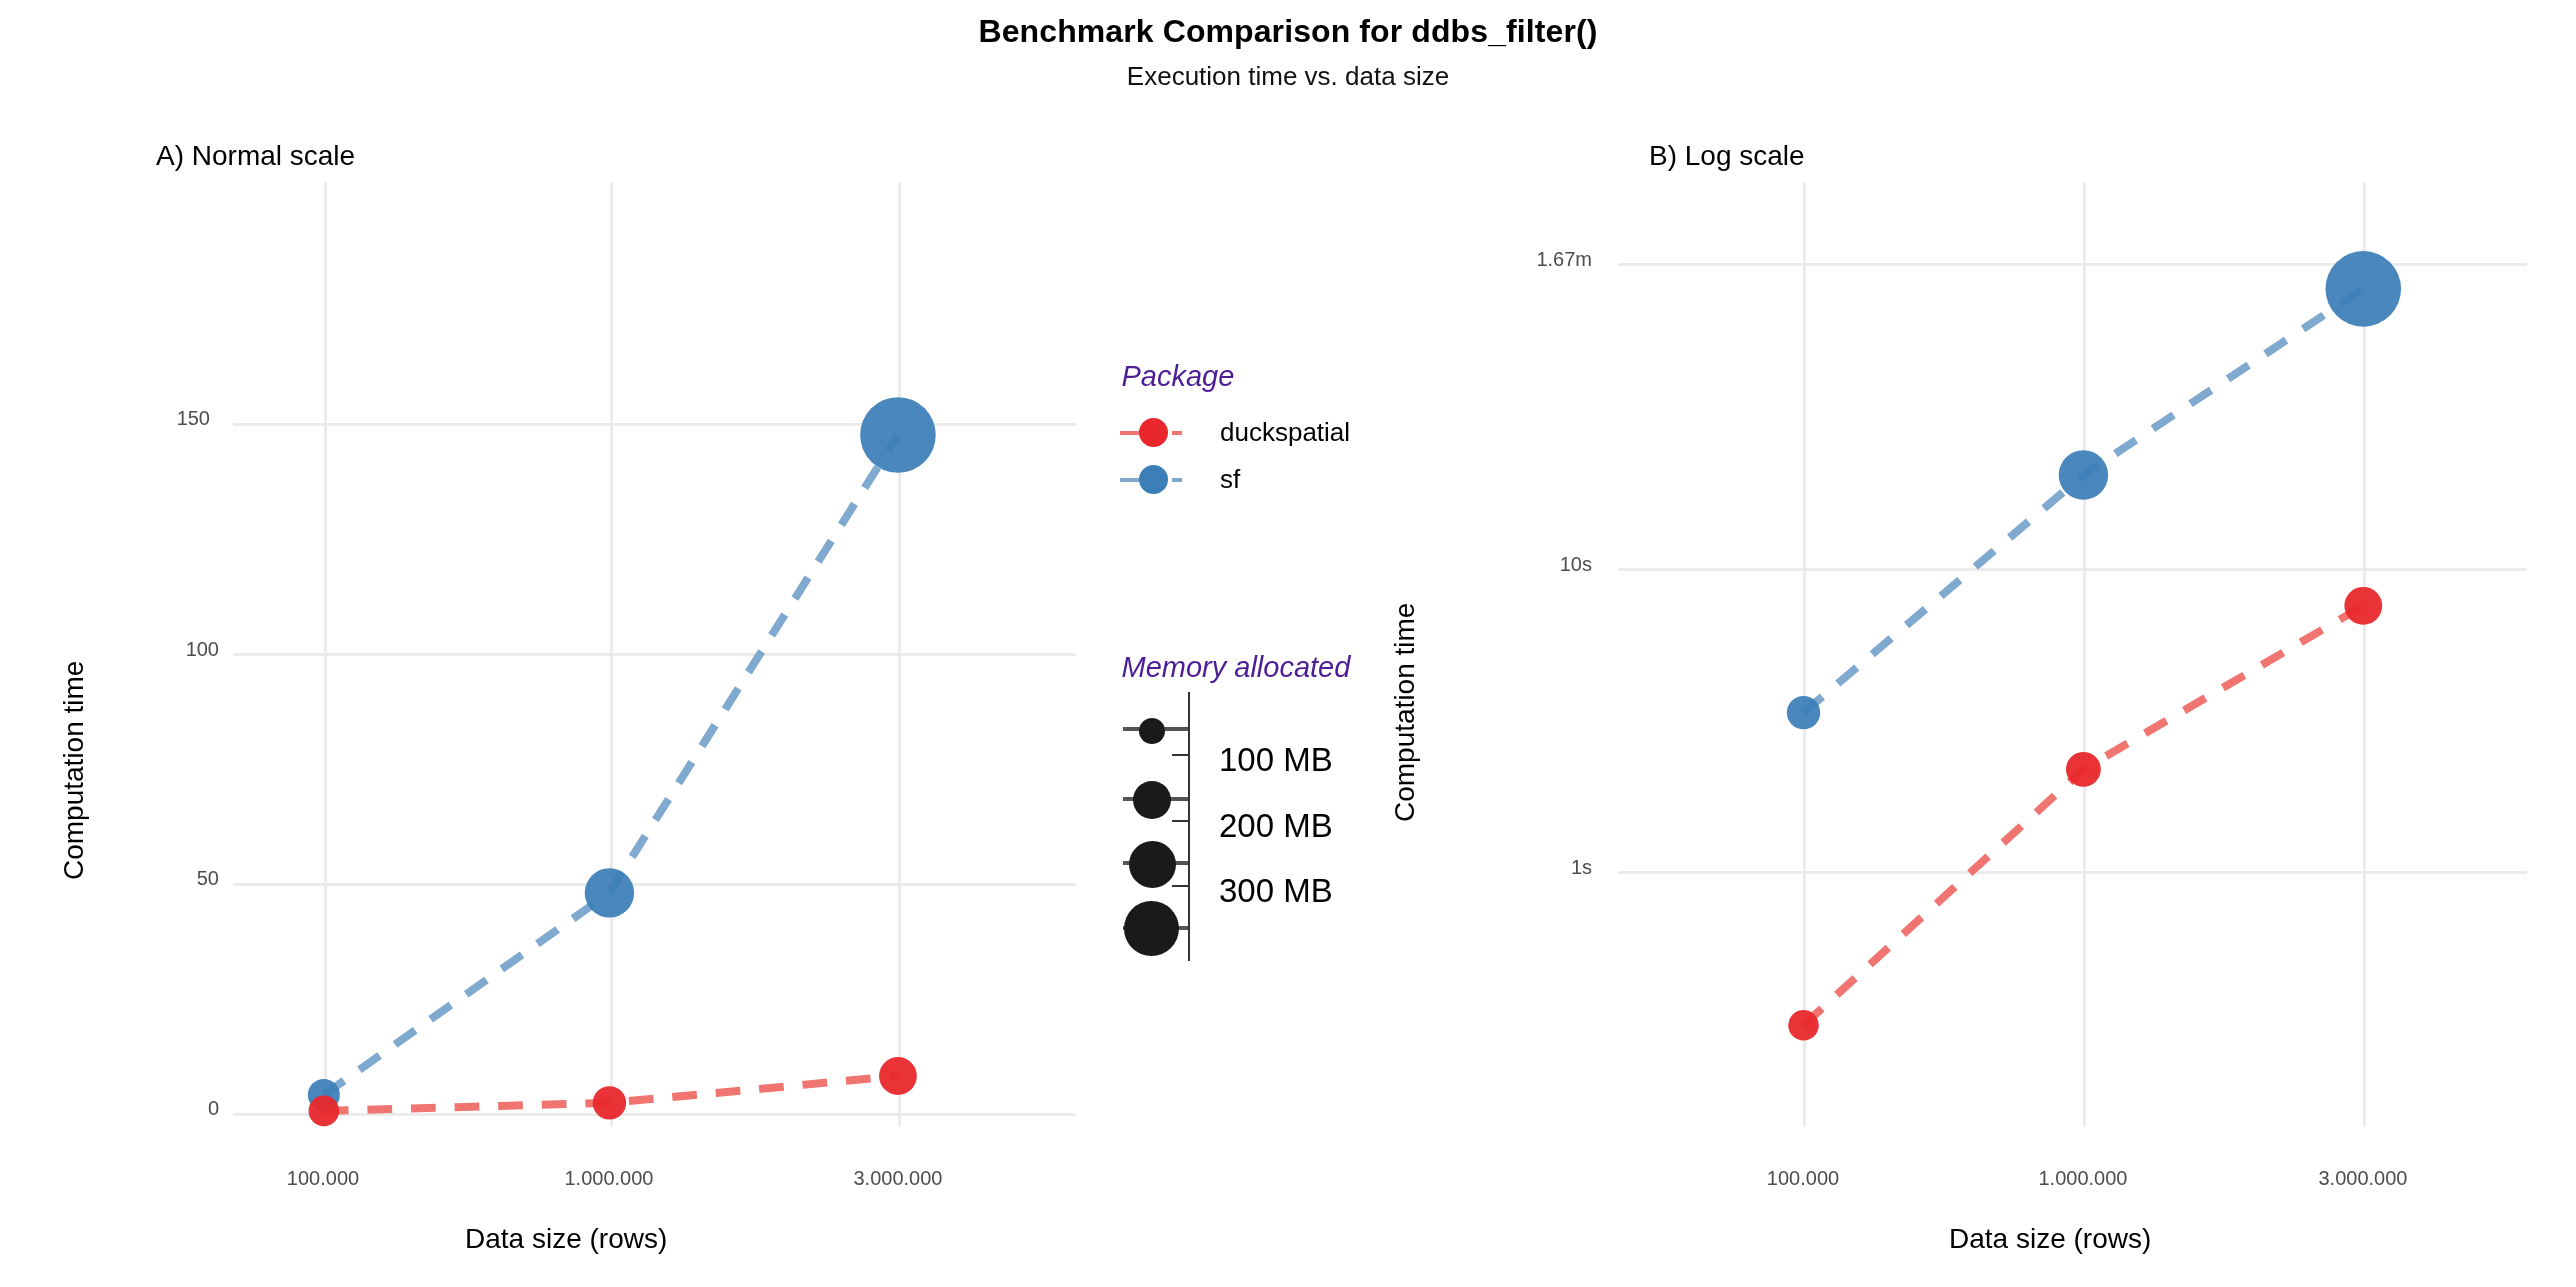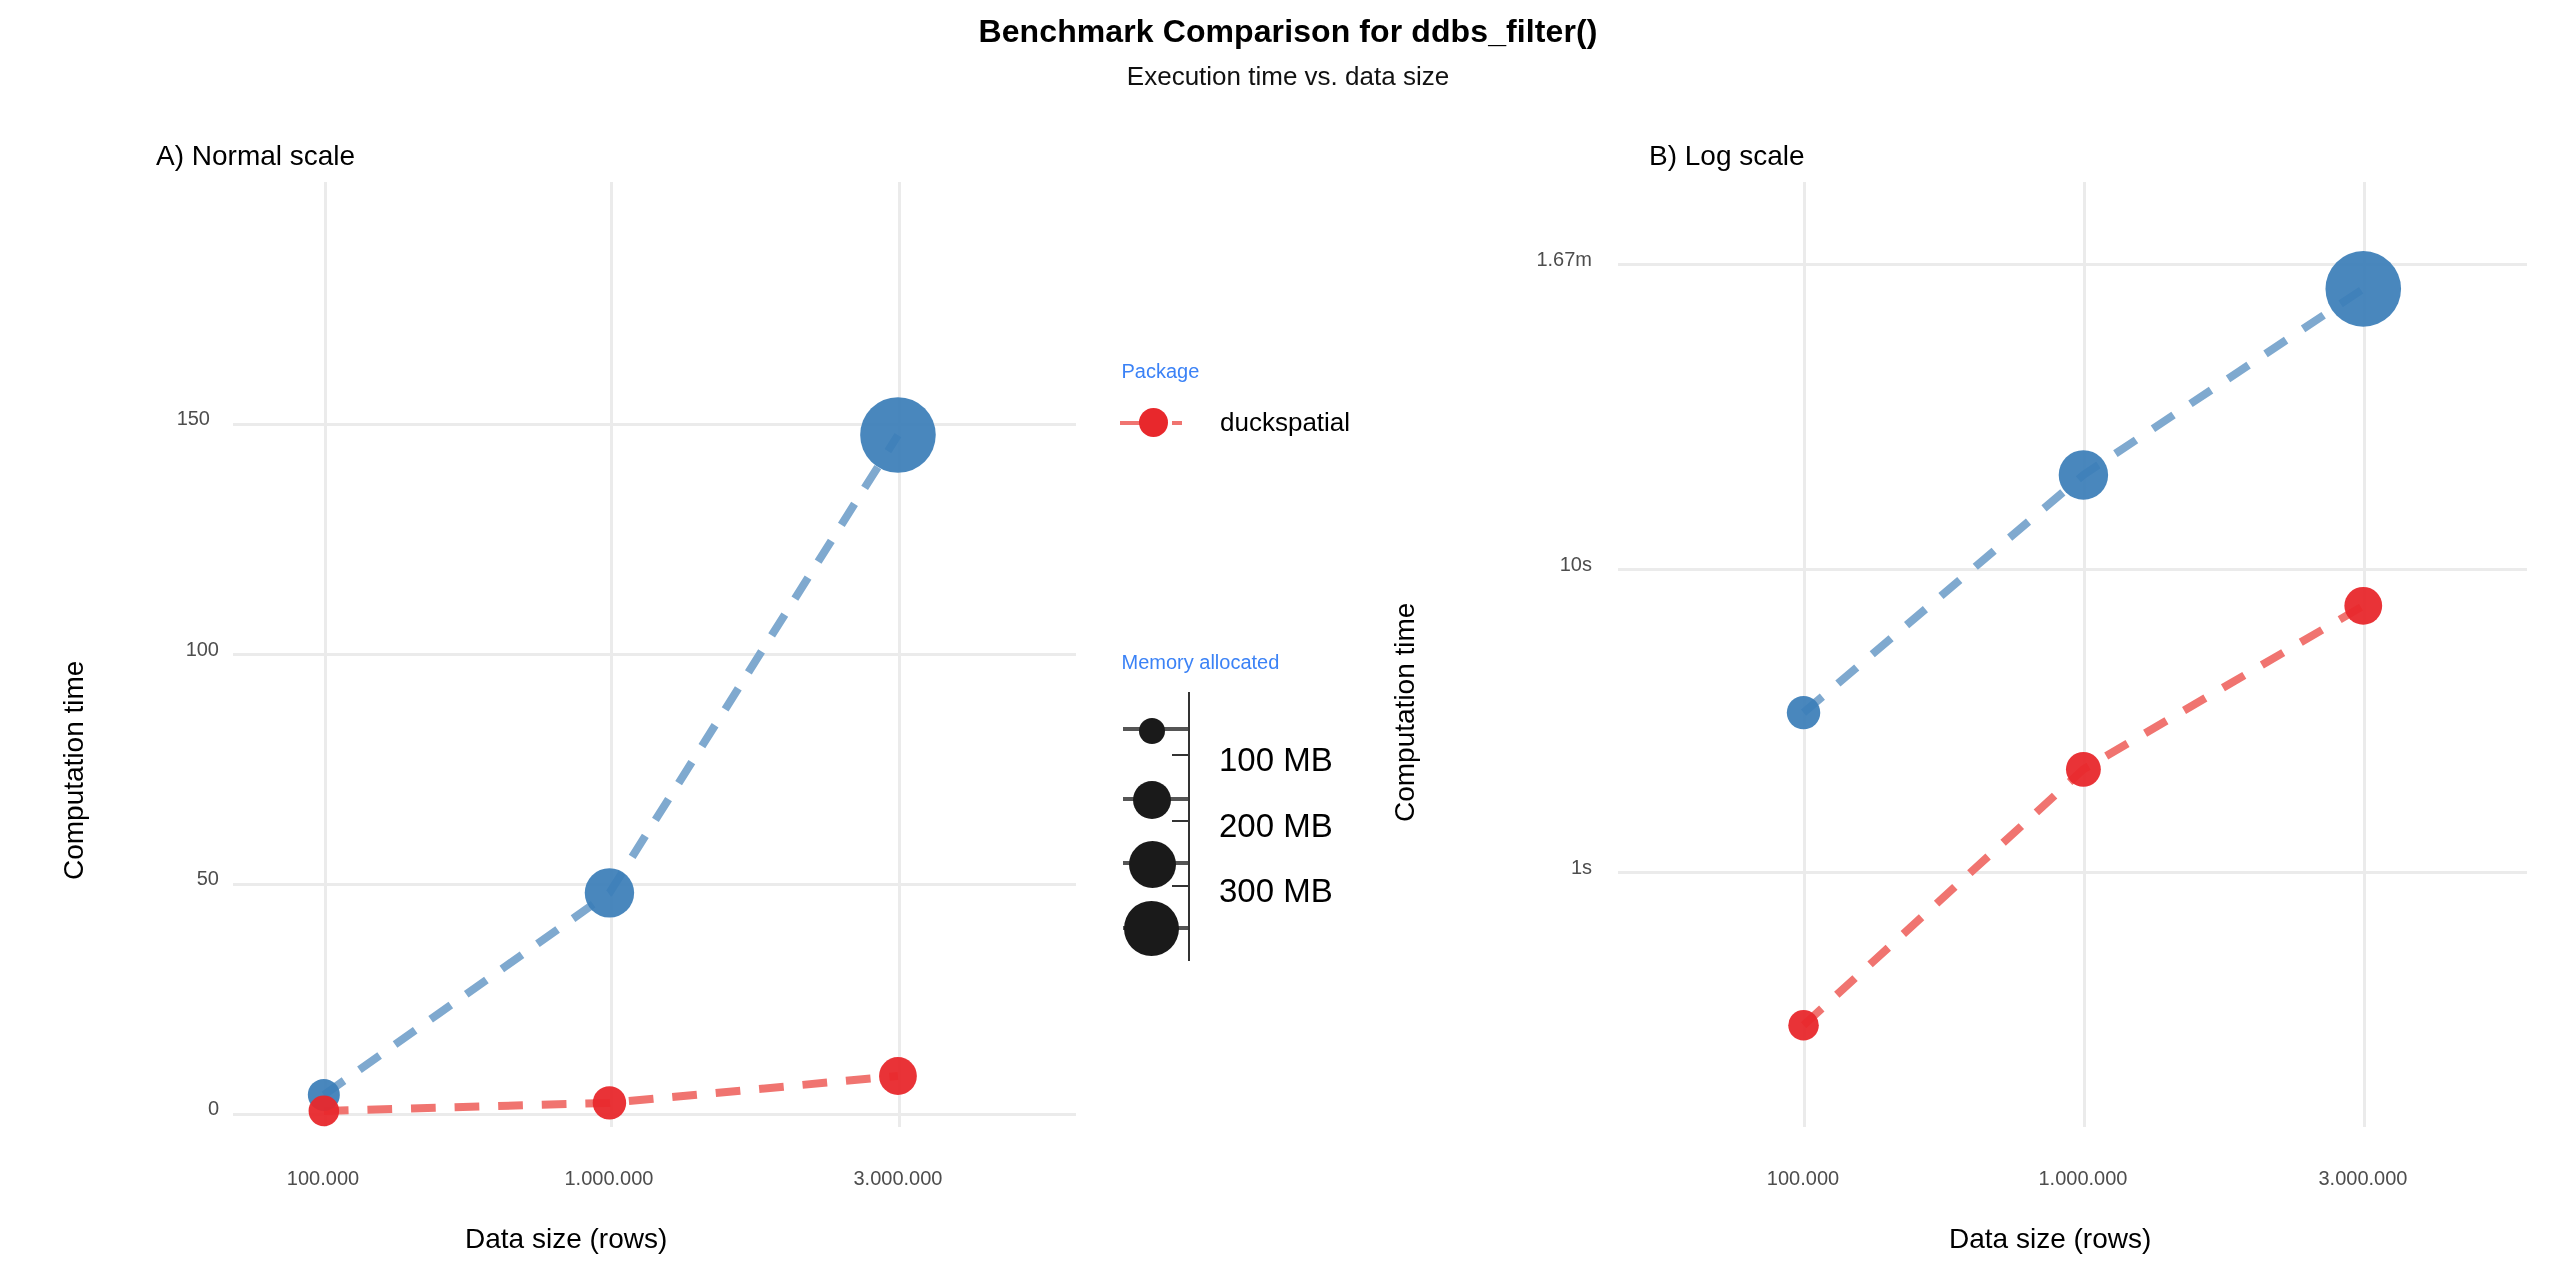--- a/index.html
+++ b/index.html
@@ -21,21 +21,21 @@
   .vgrid{width:2.9px;}
 
   .tick{position:absolute;font-size:20px;color:#4d4d4d;white-space:nowrap;}
   .tick.y{text-align:right;}
   .tick.x{text-align:center;}
 
   svg.series{position:absolute;left:0;top:0;overflow:visible;}
 
   
   #legend{position:absolute;left:1120px;top:360px;width:305px;}
-  .legend-title{font-size:20px;color:#3b82f6;margin:0 0 16px 1.5px;}
+  .legend-title{font-size:29px;color:#4c1d95;margin:0 0 16px 1.5px;font-style:italic;}
   .legend-row{display:flex;align-items:center;height:47px;}
   .legend-key{width:63px;height:47px;position:relative;flex:0 0 63px;}
   .legend-key .kdash{position:absolute;top:22px;height:3.6px;}
   .legend-key .kdot{position:absolute;border-radius:50%;}
   .legend-label{font-size:26px;color:#000;margin-left:37px;}
 
   #size-legend{position:absolute;left:1120px;top:651px;width:305px;}
   #size-axis{position:absolute;left:68px;top:41px;width:2.2px;height:269px;background:#333;}
   .size-tick{position:absolute;left:52px;width:16px;height:2.2px;background:#333;}
   .size-dot-wrap{position:absolute;left:0;width:68px;}
@@ -95,20 +95,28 @@
 
   <div class="legend-row">
     <span class="legend-key">
       <span class="kdash" style="left:0;width:22px;background:#f07470;"></span>
       <span class="kdot" style="left:19px;top:8.7px;width:29px;height:29px;background:#e8282c;"></span>
       <span class="kdash" style="left:52px;width:10.2px;background:#f07470;"></span>
     </span>
     <span class="legend-label">duckspatial</span>
   </div>
 
+  <div class="legend-row">
+    <span class="legend-key">
+      <span class="kdash" style="left:0;width:22px;background:#7fa9cf;"></span>
+      <span class="kdot" style="left:19px;top:8.7px;width:29px;height:29px;background:#3b7eb8;"></span>
+      <span class="kdash" style="left:52px;width:10.2px;background:#7fa9cf;"></span>
+    </span>
+    <span class="legend-label">sf</span>
+  </div>
 </div>
 
 <div id="size-legend">
   <div class="legend-title">Memory allocated</div>
 
   <div id="size-axis"></div>
 
   <div class="size-tick" style="top:103px;"></div>
   <div class="size-tick" style="top:169px;"></div>
   <div class="size-tick" style="top:234px;"></div>

